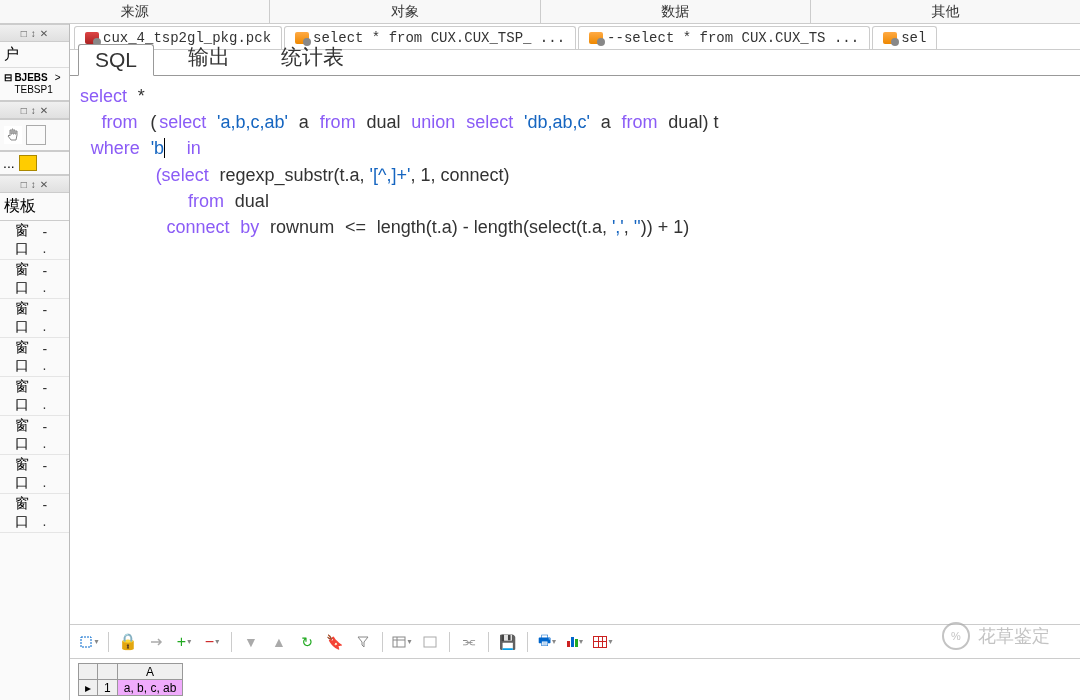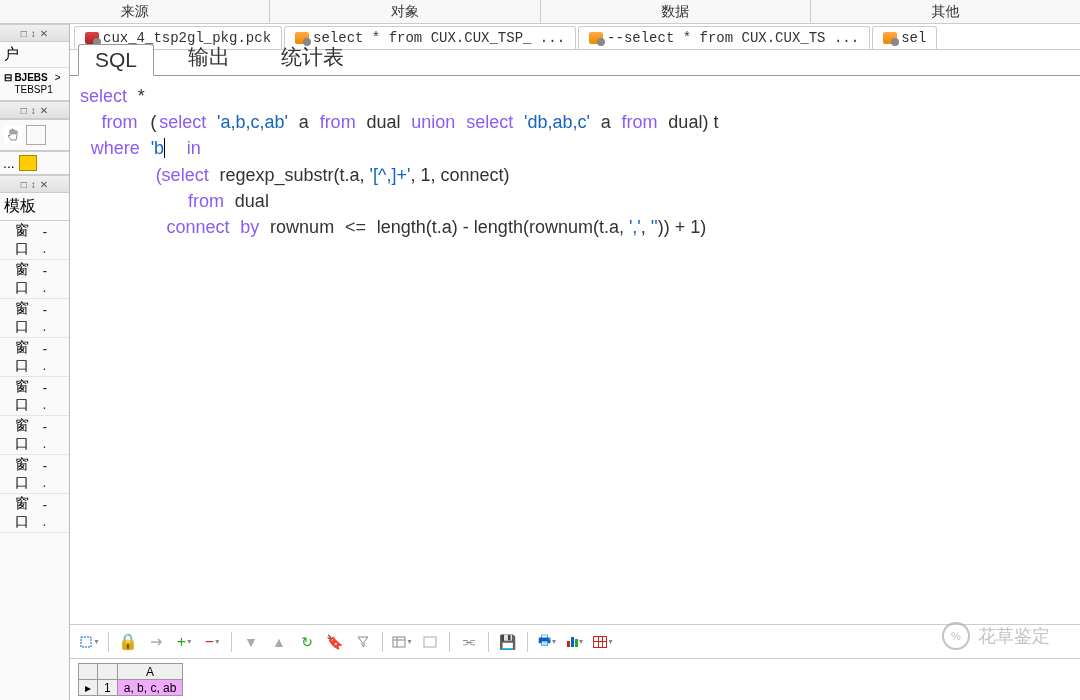--- a/index.html
+++ b/index.html
@@ -207,21 +207,21 @@
       <div class="sub-tab active">SQL</div>
       <div class="sub-tab">输出</div>
       <div class="sub-tab">统计表</div>
     </div>
 
     <div class="code-area"><span class="kw">select</span> <span>*</span>
   <span class="kw">from</span> (<span class="kw">select</span> <span class="str">'a,b,c,ab'</span> <span>a</span> <span class="kw">from</span> <span>dual</span> <span class="kw">union</span> <span class="kw">select</span> <span class="str">'db,ab,c'</span> <span>a</span> <span class="kw">from</span> <span>dual</span><span>) t</span>
  <span class="kw">where</span> <span class="str">'b</span><span class="cursor"></span>  <span class="kw">in</span>
        <span class="kw">(select</span> <span class="fn">regexp_substr</span><span>(t.a, </span><span class="str">'[^,]+'</span><span>, 1, connect)</span>
           <span class="kw">from</span> <span>dual</span>
-        <span class="kw">connect</span> <span class="kw">by</span> <span>rownum</span> <span>&lt;=</span> <span class="fn">length</span><span>(t.a) - </span><span class="fn">length</span><span>(rownum(t.a, </span><span class="str">','</span><span>, </span><span class="str">''</span><span>)) + 1)</span></div>
+        <span class="kw">connect</span> <span class="kw">by</span> <span>rownum</span> <span>&lt;=</span> <span class="fn">length</span><span>(t.a) - </span><span class="fn">length</span><span>(select(t.a, </span><span class="str">','</span><span>, </span><span class="str">''</span><span>)) + 1)</span></div>
 
     <div class="bottom-toolbar">
       <div class="tb-btn dropdown">
         <svg width="14" height="14">
             <rect x="2" y="2" width="10" height="10" fill="none" stroke="#06c" stroke-dasharray="2,1"></rect>
           </svg>
       </div>
       <div class="tb-sep"></div>
       <div class="tb-btn">
           <span class="lock-icon">🔒</span>

